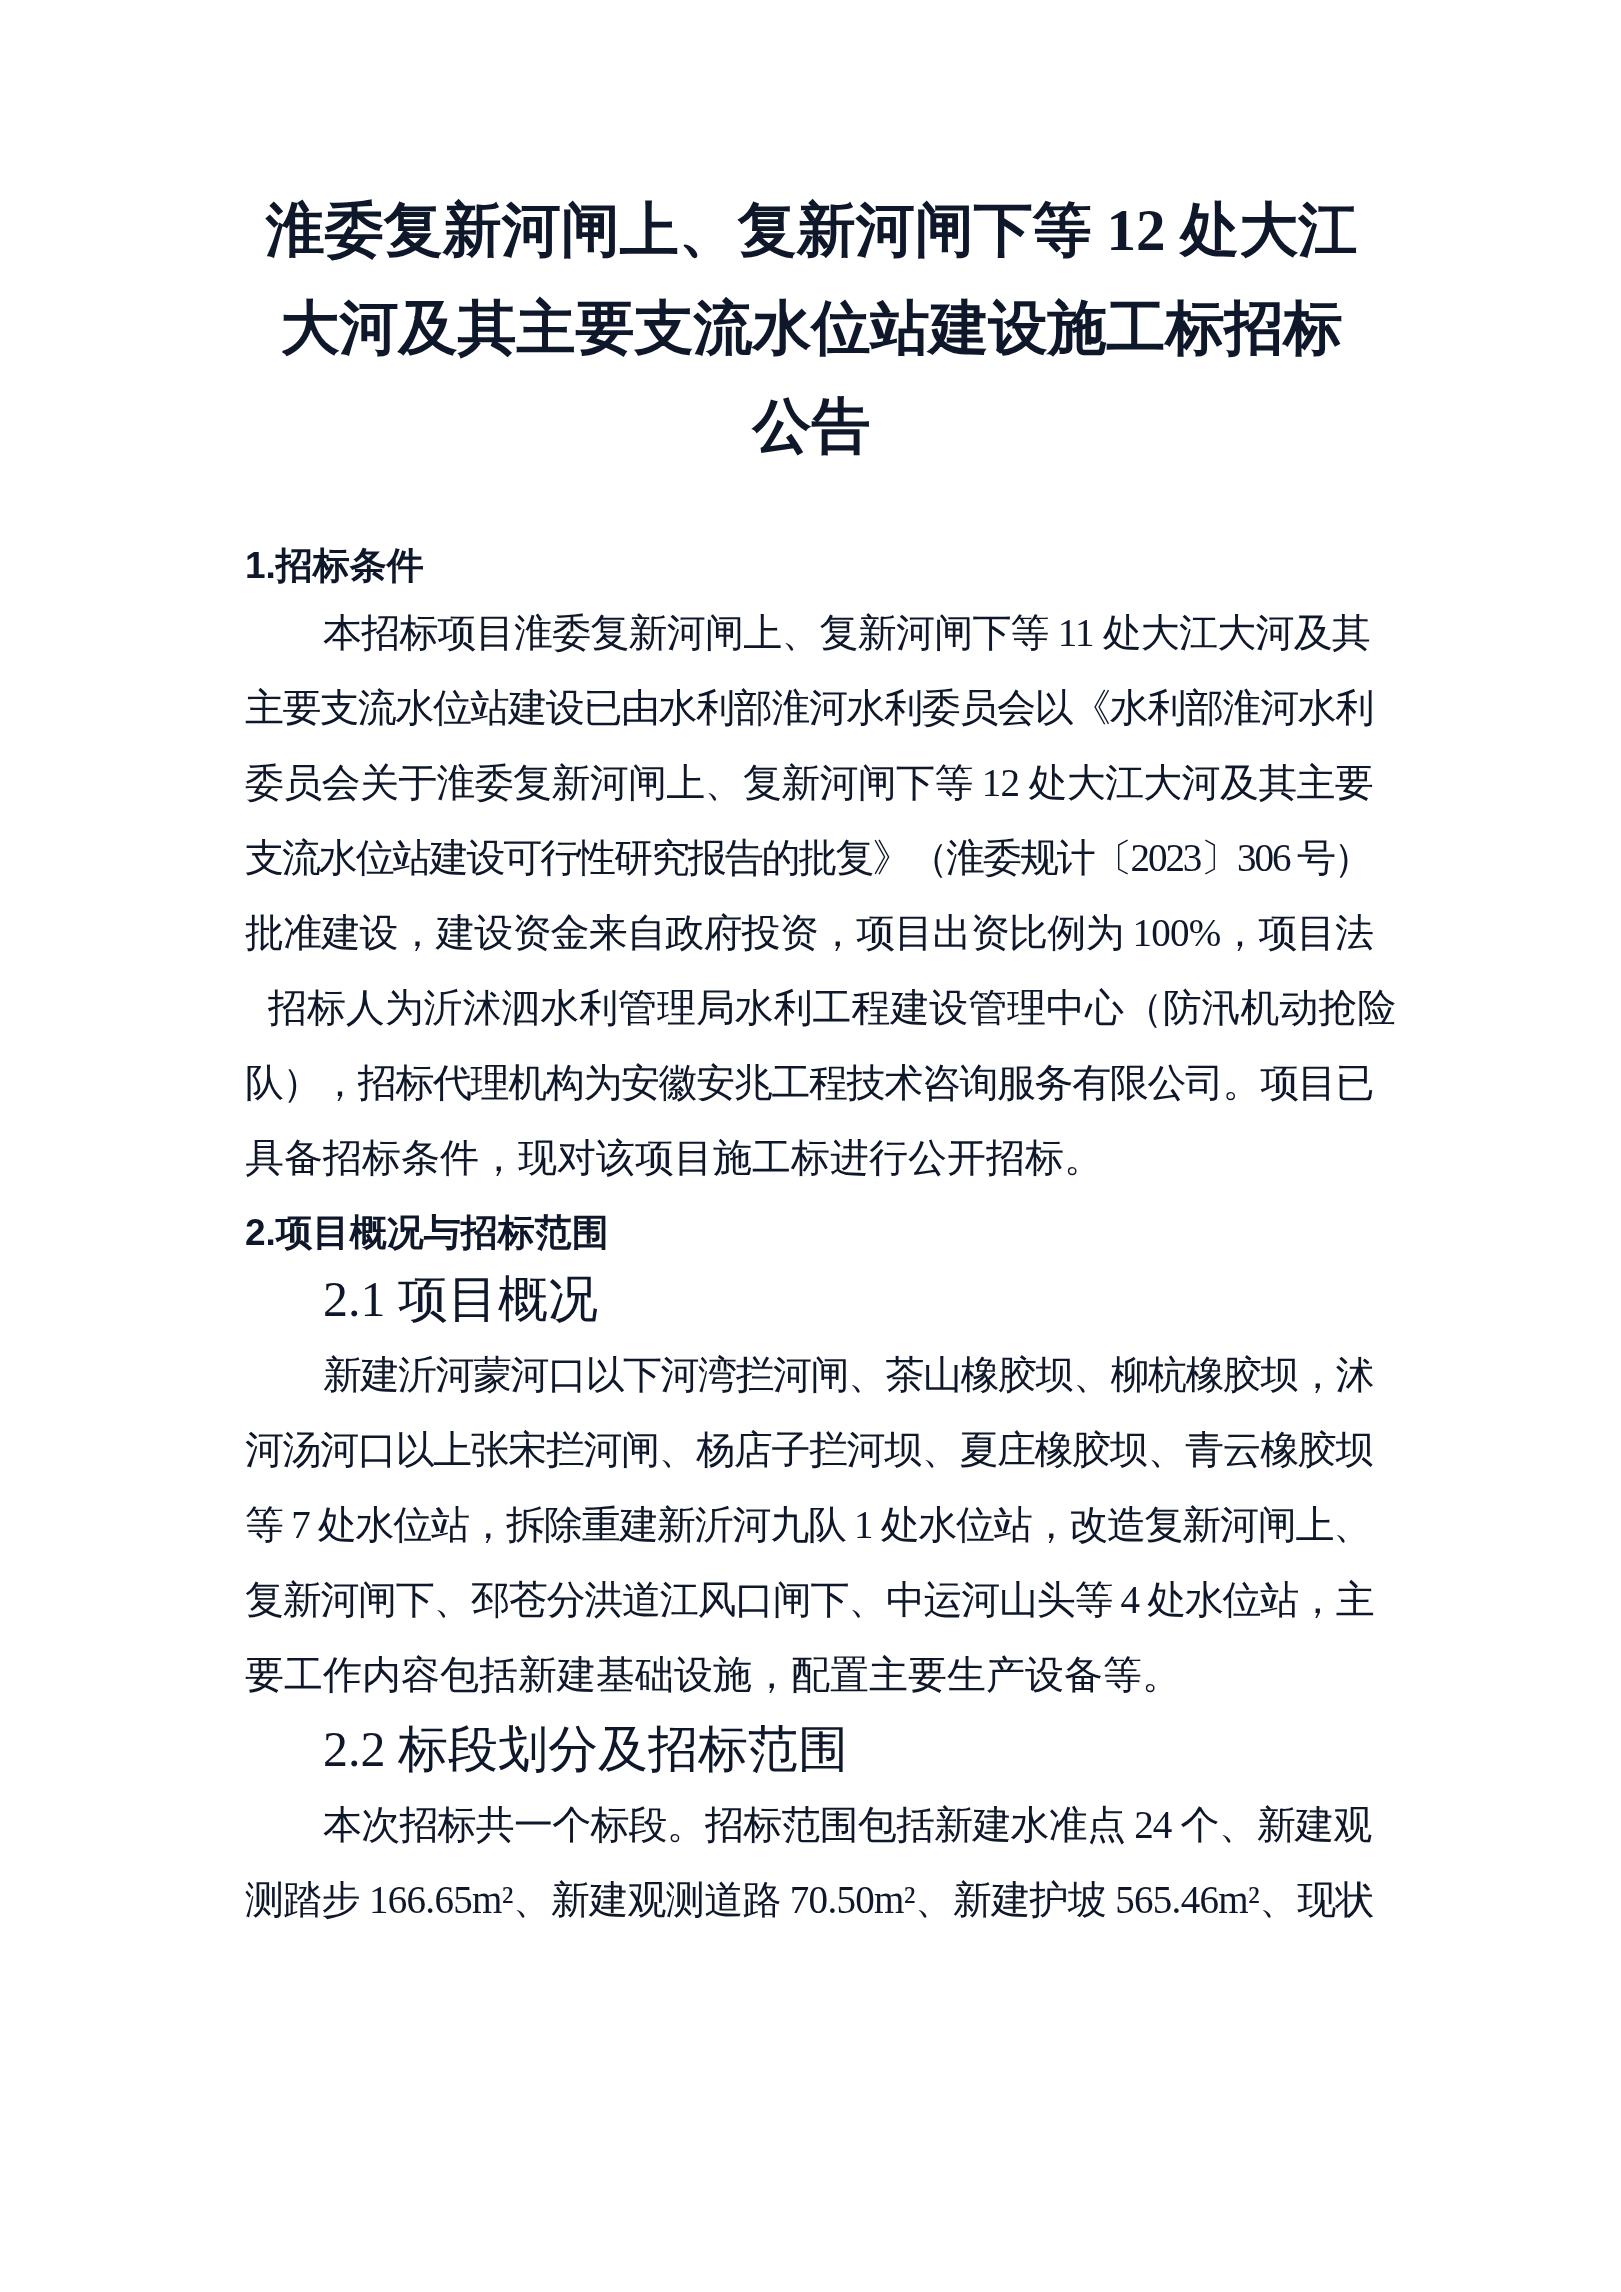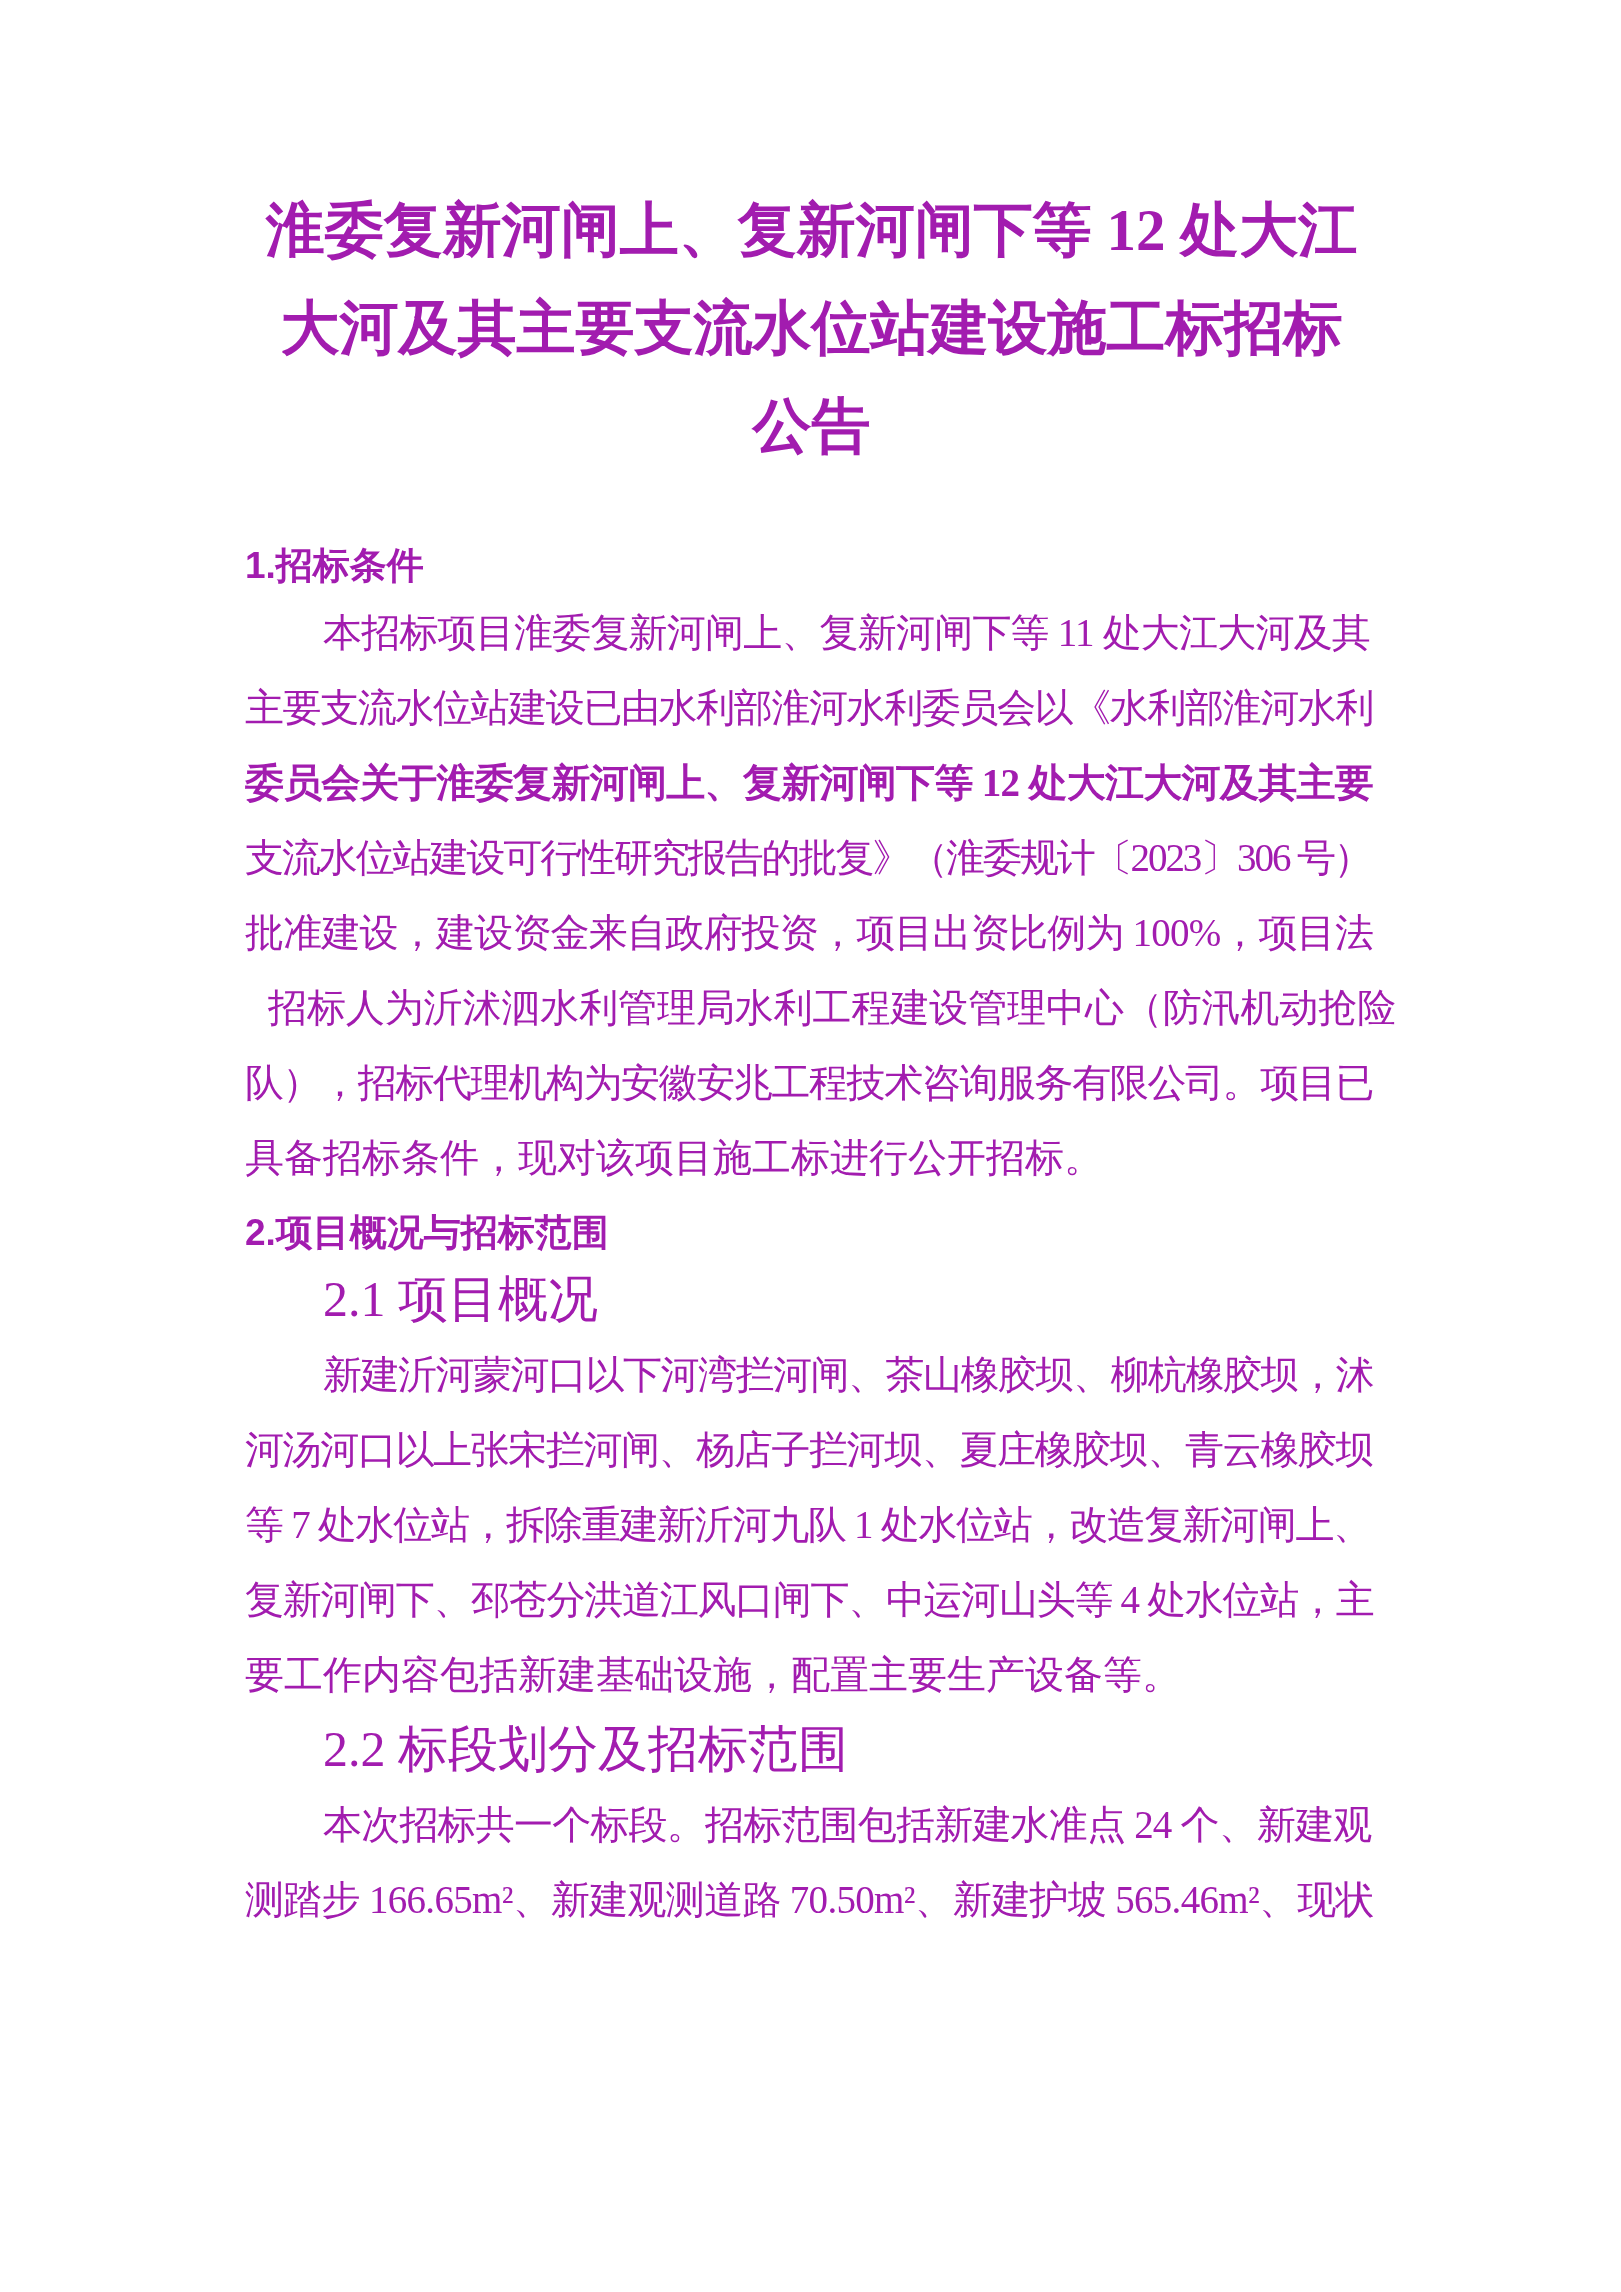--- a/index.html
+++ b/index.html
@@ -3,21 +3,21 @@
 <meta charset="utf-8">
 <style>
   * { box-sizing: border-box; }
   html, body { margin: 0; padding: 0; background: #ffffff; }
 
   .page {
     position: relative;
     width: 1621px;
     height: 2037px;
     background: #ffffff;
-    color: #a21caf;
+    color: #0f172a;
     padding: 181px 243px 0 245px;
     font-family: "Liberation Serif", "DejaVu Serif", serif;
     overflow: hidden;
   }
 
   .title-block { margin: 0; }
   .title-line {
     font-size: 59px;
     line-height: 98px;
     font-weight: bold;
@@ -58,21 +58,21 @@
     <div class="title-line">淮委复新河闸上、复新河闸下等 12 处大江</div>
     <div class="title-line">大河及其主要支流水位站建设施工标招标</div>
     <div class="title-line">公告</div>
   </div>
 
   <div class="sec-heading" id="sec1-heading">1.招标条件</div>
 
   <div class="para">
     <div class="body-line indent" style="letter-spacing: -0.8px;">本招标项目淮委复新河闸上、复新河闸下等 11 处大江大河及其</div>
     <div class="body-line" style="letter-spacing: -1.4px;">主要支流水位站建设已由水利部淮河水利委员会以《水利部淮河水利</div>
-    <div class="body-line" style="letter-spacing: -0.7px; font-weight: bold;">委员会关于淮委复新河闸上、复新河闸下等 12 处大江大河及其主要</div>
+    <div class="body-line" style="letter-spacing: -0.7px;">委员会关于淮委复新河闸上、复新河闸下等 12 处大江大河及其主要</div>
     <div class="body-line" style="letter-spacing: -2.1px;">支流水位站建设可行性研究报告的批复》（淮委规计〔2023〕306 号）</div>
     <div class="body-line" style="letter-spacing: -0.8px;">批准建设，建设资金来自政府投资，项目出资比例为 100%，项目法</div>
     <div class="body-line" style="letter-spacing: -0.1px; margin-left: 23px;">招标人为沂沭泗水利管理局水利工程建设管理中心（防汛机动抢险</div>
     <div class="body-line" style="letter-spacing: -1.4px;">队），招标代理机构为安徽安兆工程技术咨询服务有限公司。项目已</div>
     <div class="body-line">具备招标条件，现对该项目施工标进行公开招标。</div>
   </div>
 
   <div class="sec-heading" id="sec2-heading">2.项目概况与招标范围</div>
 
   <div class="subhead">2.1 项目概况</div>

